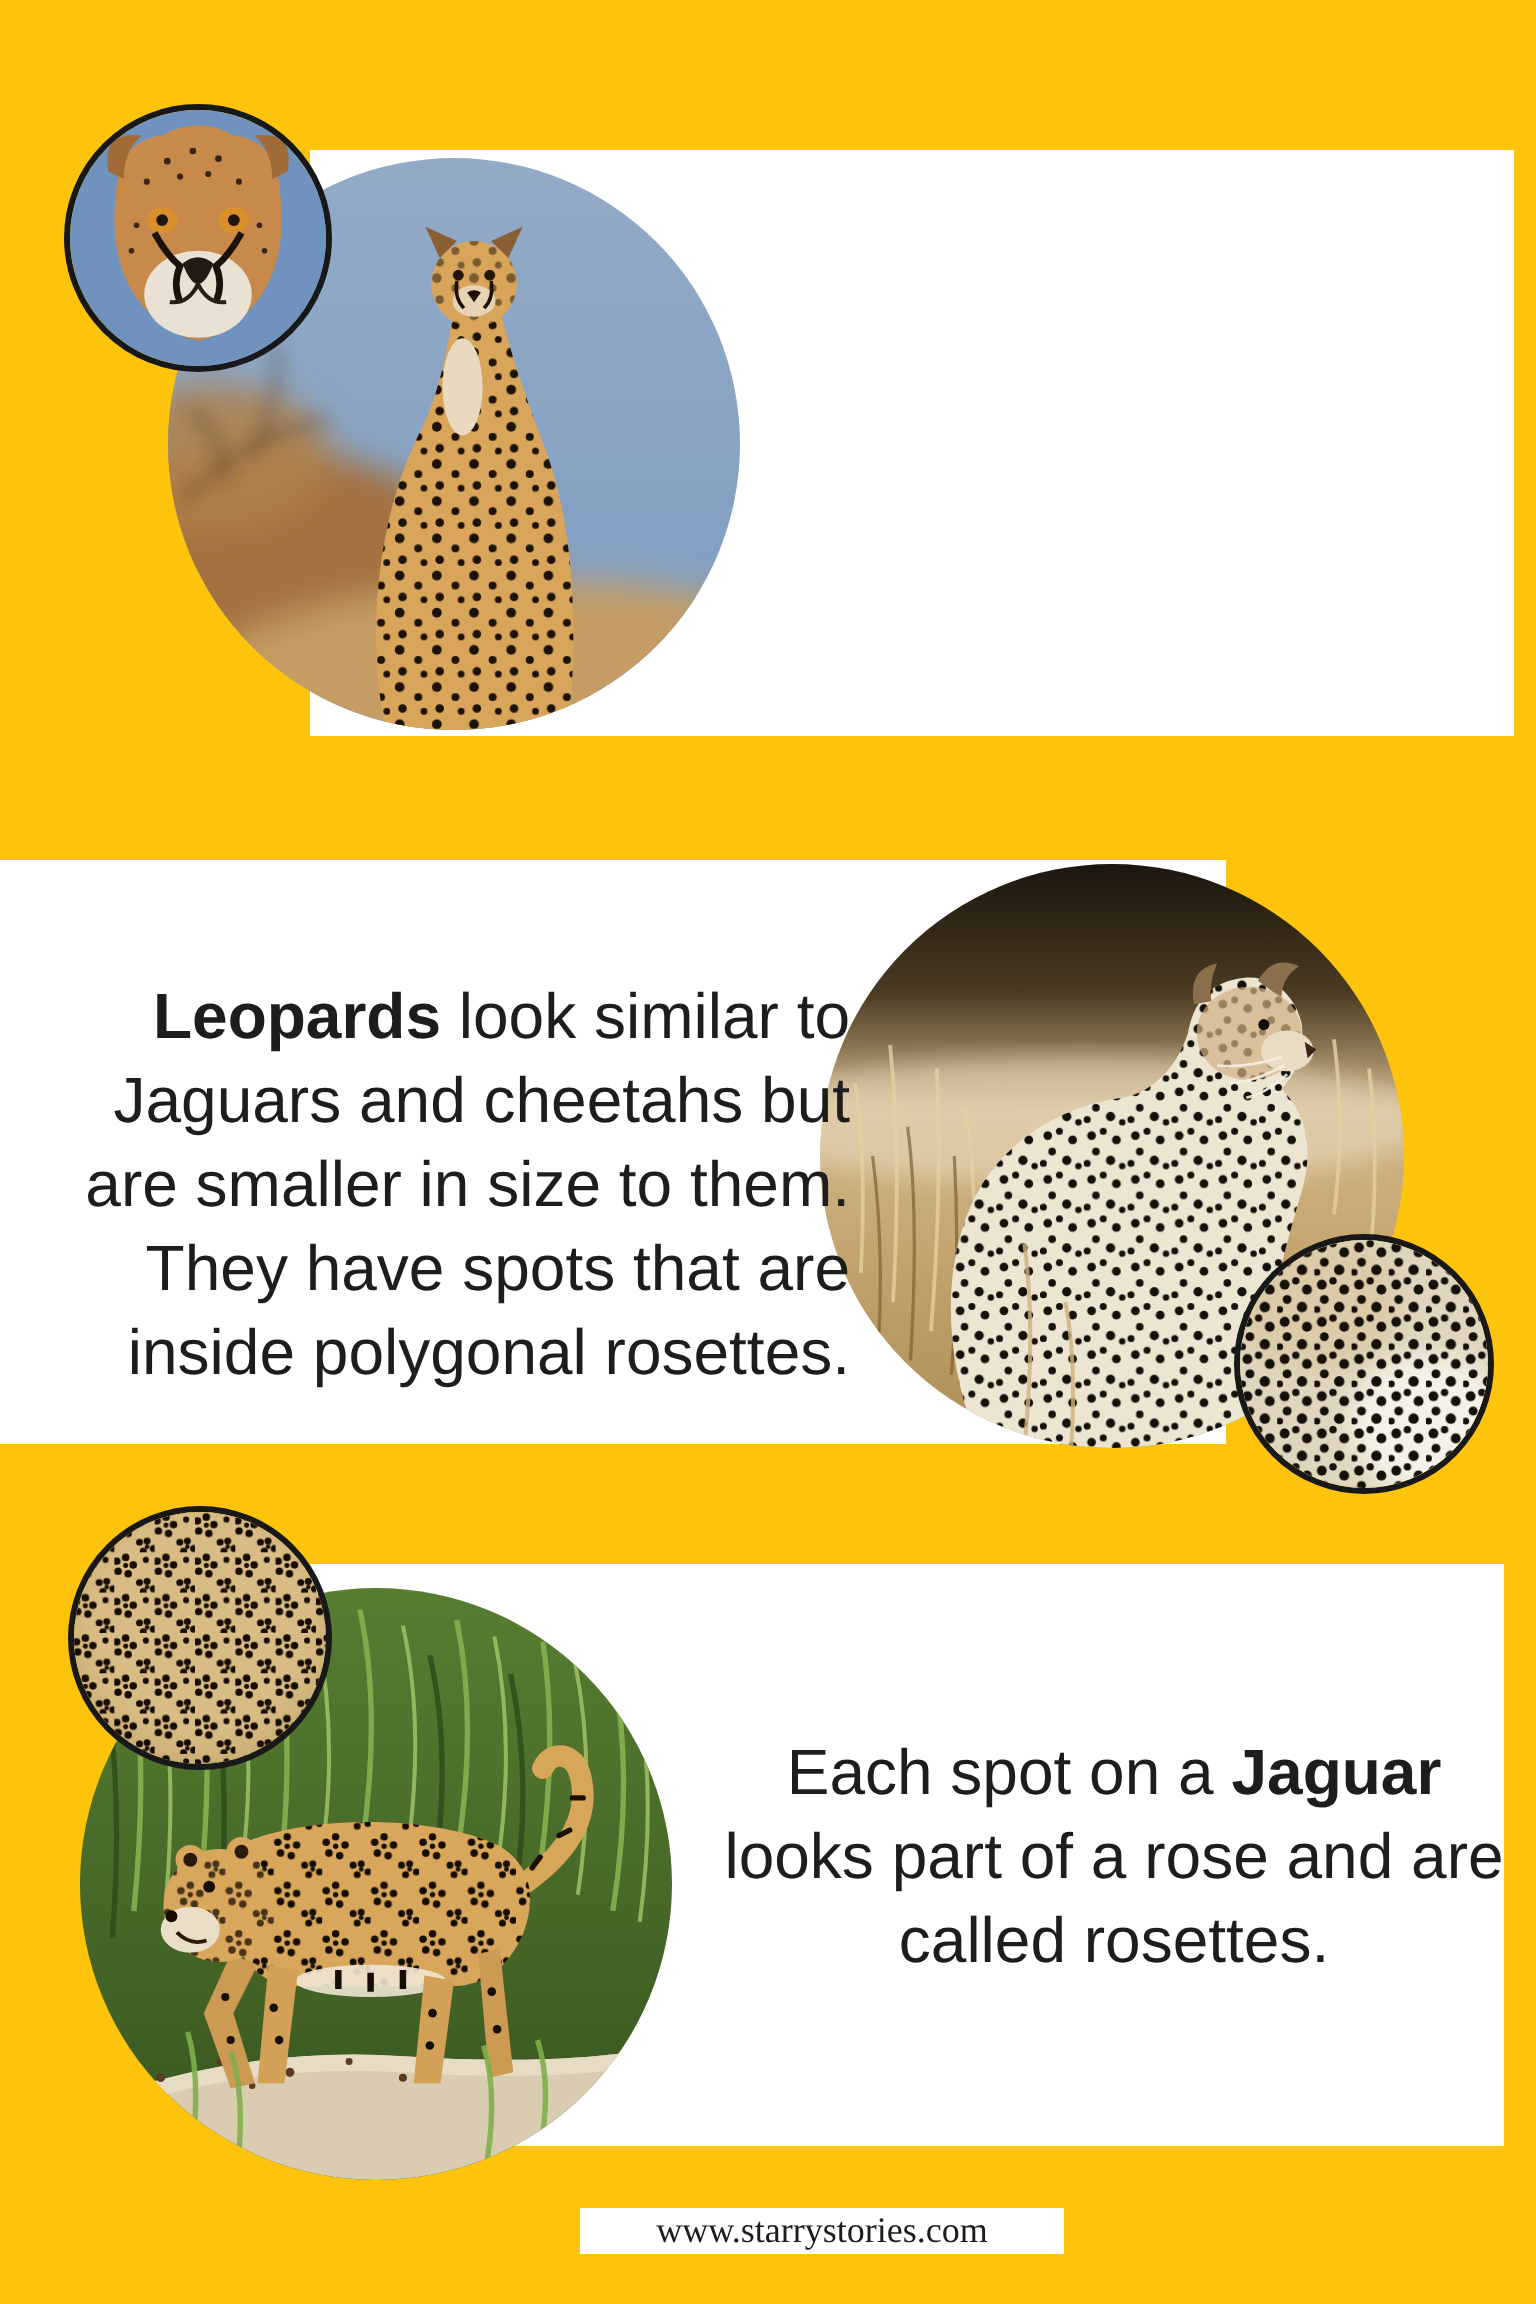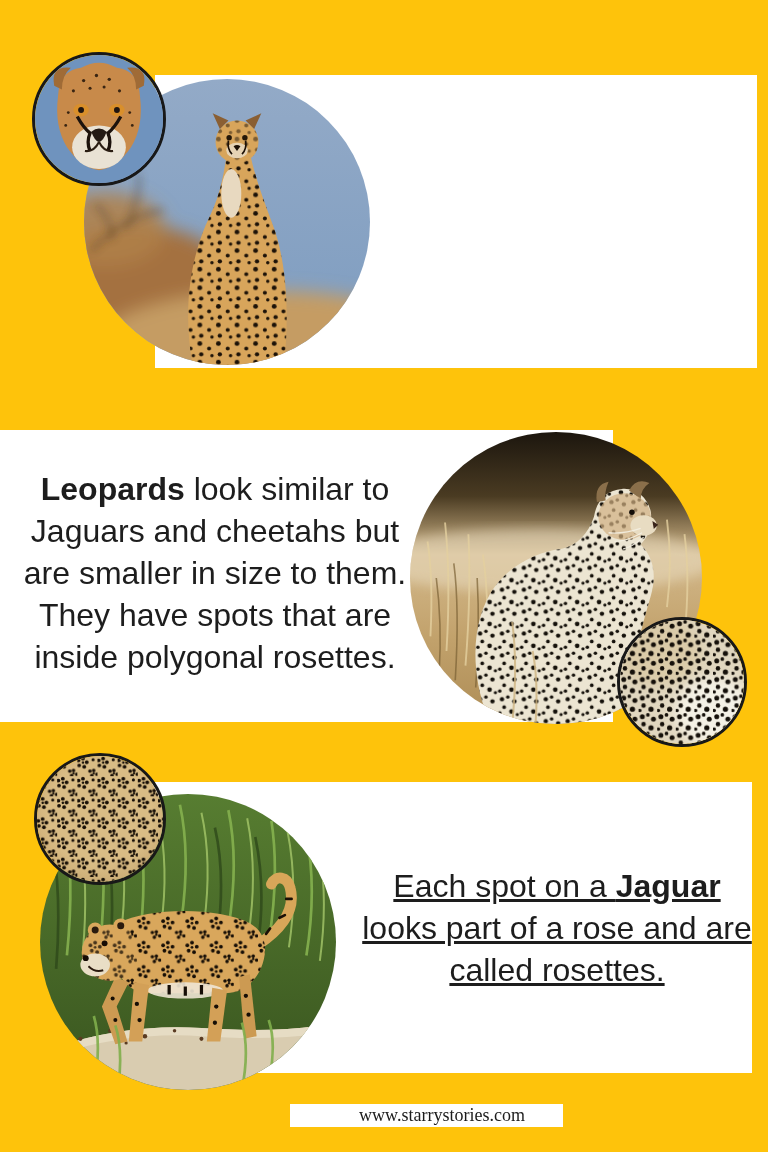--- a/index.html
+++ b/index.html
@@ -21,26 +21,26 @@
   .leopard-detail{left:617px;top:617px;width:130px;height:130px;z-index:3;}
   .jaguar-big{left:40px;top:794px;width:296px;height:296px;z-index:2;}
   .jaguar-detail{left:34px;top:753px;width:132px;height:132px;z-index:3;}
   .caption{
     position:absolute;display:flex;align-items:center;justify-content:center;
     text-align:center;color:var(--text,#1d1d1d);
     font-size:32px;line-height:42px;z-index:2;
   }
   .caption .b{font-weight:bold;}
   .cap1{left:368px;top:75px;width:389px;height:293px;}
-  .cap2{left:5px;top:429px;width:420px;height:288px;}
-  .cap3{left:362px;top:782px;width:390px;height:291px;text-decoration:underline;}
+  .cap2{left:5px;top:448px;width:420px;height:288px;text-align:right;}
+  .cap3{left:362px;top:782px;width:390px;height:291px;}
   .footer{
     position:absolute;left:290px;top:1104px;width:242px;height:23px;
     background:var(--panel,#fff);display:flex;align-items:center;justify-content:center;
-    font-family:"Liberation Serif",serif;font-size:18px;color:#1c1c1c;z-index:2;padding-left:31px;
+    font-family:"Liberation Serif",serif;font-size:18px;color:#1c1c1c;z-index:2;
   }
 </style>
 </head>
 <body>
 
 <div class="canvas">
 
   <div class="band band1"></div>
 
   <div class="photo cheetah-big">

